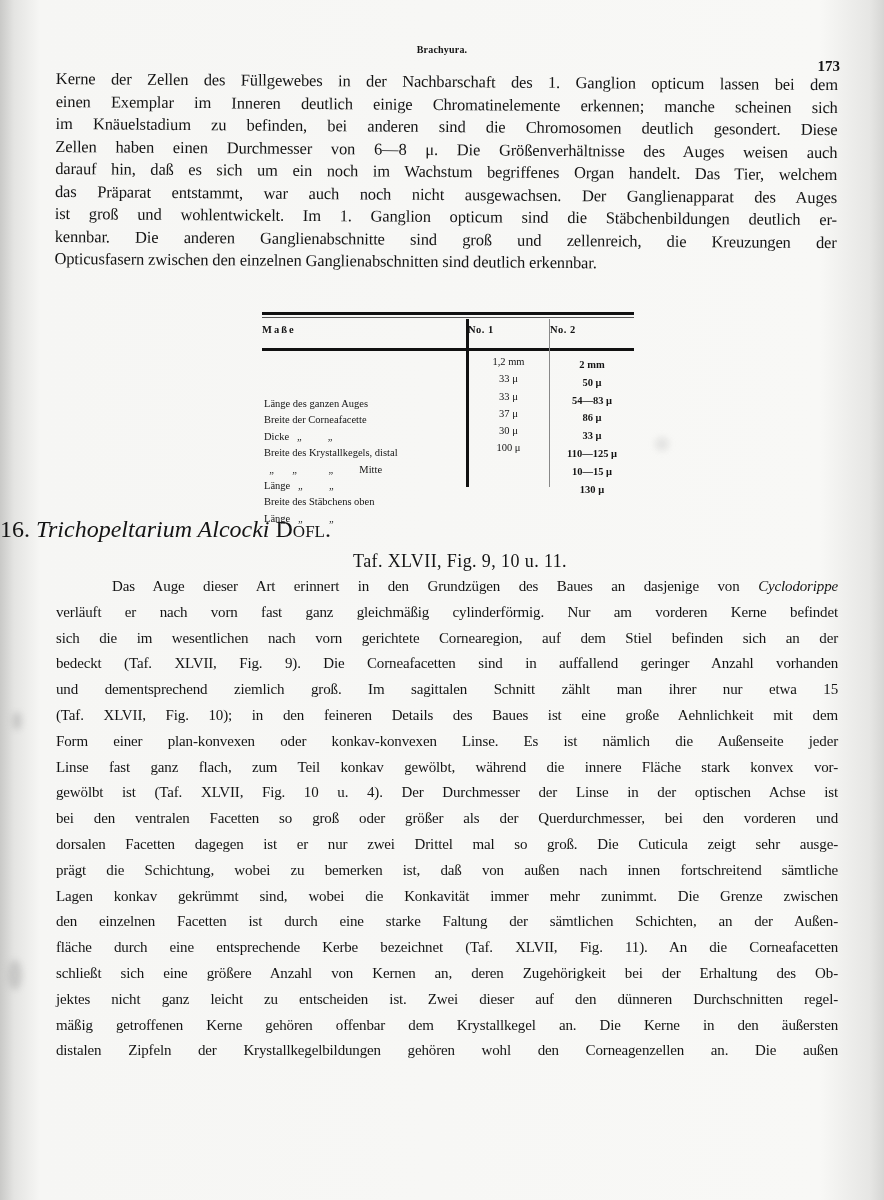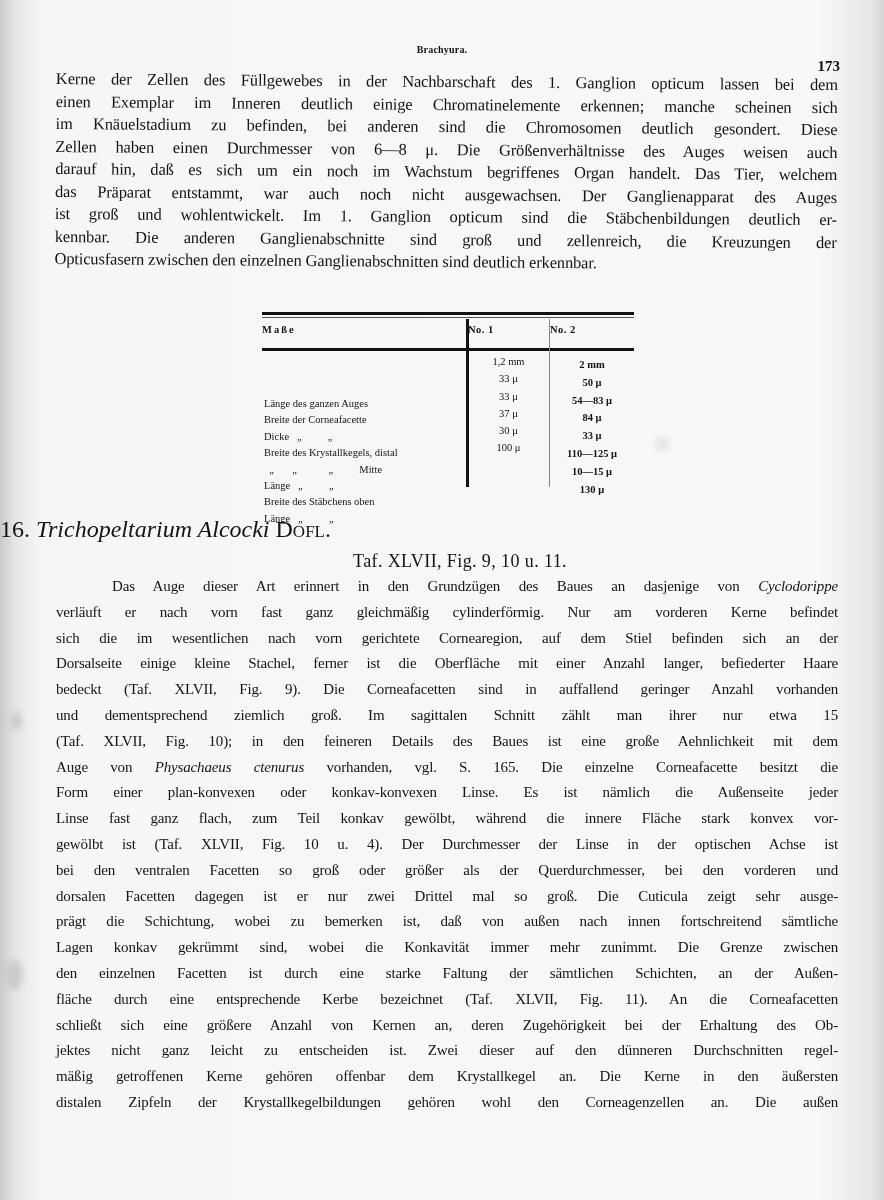--- a/index.html
+++ b/index.html
@@ -126,44 +126,42 @@
       <span class="cell">30 μ</span>
       <span class="cell">100 μ</span>
       <span class="cell"></span>
       <span class="cell"></span>
     </div>
 
     <div class="col-vals2">
       <span class="cell">2 mm</span>
       <span class="cell">50 μ</span>
       <span class="cell">54—83 μ</span>
-      <span class="cell">84 μ</span>
+      <span class="cell">86 μ</span>
       <span class="cell">33 μ</span>
       <span class="cell">110—125 μ</span>
       <span class="cell">10—15 μ</span>
       <span class="cell">130 μ</span>
     </div>
   </div>
 
   <div class="section-title">
     <span class="num">16.</span>
     <span class="species">Trichopeltarium Alcocki</span>
     <span class="author">Dofl.</span>
   </div>
   <div class="section-subtitle">Taf. XLVII, Fig. 9, 10 u. 11.</div>
 
   <div class="para main-para">
     <span class="line indent"><span>Das Auge dieser Art erinnert in den Grundzügen des Baues an dasjenige von </span><i>Cyclodorippe</i></span>
     <span class="line">verläuft er nach vorn fast ganz gleichmäßig cylinderförmig.  Nur am vorderen Kerne befindet</span>
     <span class="line">sich die im wesentlichen nach vorn gerichtete Cornearegion, auf dem Stiel befinden sich an der</span>
-    <span class="line">Dorsalseite einige kleine Stachel, ferner ist die Oberfläche mit einer Anzahl langer, befiederter Haare</span>
     <span class="line">bedeckt (Taf. XLVII, Fig. 9).  Die Corneafacetten sind in auffallend geringer Anzahl vorhanden</span>
     <span class="line">und dementsprechend ziemlich groß.  Im sagittalen Schnitt zählt man ihrer nur etwa 15</span>
     <span class="line">(Taf. XLVII, Fig. 10); in den feineren Details des Baues ist eine große Aehnlichkeit mit dem</span>
-    <span class="line"><span>Auge von </span><i>Physachaeus ctenurus</i><span> vorhanden, vgl. S. 165.  Die einzelne Corneafacette besitzt die</span></span>
     <span class="line">Form einer plan-konvexen oder konkav-konvexen Linse.  Es ist nämlich die Außenseite jeder</span>
     <span class="line">Linse fast ganz flach, zum Teil konkav gewölbt, während die innere Fläche stark konvex vor-</span>
     <span class="line">gewölbt ist (Taf. XLVII, Fig. 10 u. 4).  Der Durchmesser der Linse in der optischen Achse ist</span>
     <span class="line">bei den ventralen Facetten so groß oder größer als der Querdurchmesser, bei den vorderen und</span>
     <span class="line">dorsalen Facetten dagegen ist er nur zwei Drittel mal so groß.  Die Cuticula zeigt sehr ausge-</span>
     <span class="line">prägt die Schichtung, wobei zu bemerken ist, daß von außen nach innen fortschreitend sämtliche</span>
     <span class="line">Lagen konkav gekrümmt sind, wobei die Konkavität immer mehr zunimmt.  Die Grenze zwischen</span>
     <span class="line">den einzelnen Facetten ist durch eine starke Faltung der sämtlichen Schichten, an der Außen-</span>
     <span class="line">fläche durch eine entsprechende Kerbe bezeichnet (Taf. XLVII, Fig. 11).  An die Corneafacetten</span>
     <span class="line">schließt sich eine größere Anzahl von Kernen an, deren Zugehörigkeit bei der Erhaltung des Ob-</span>

